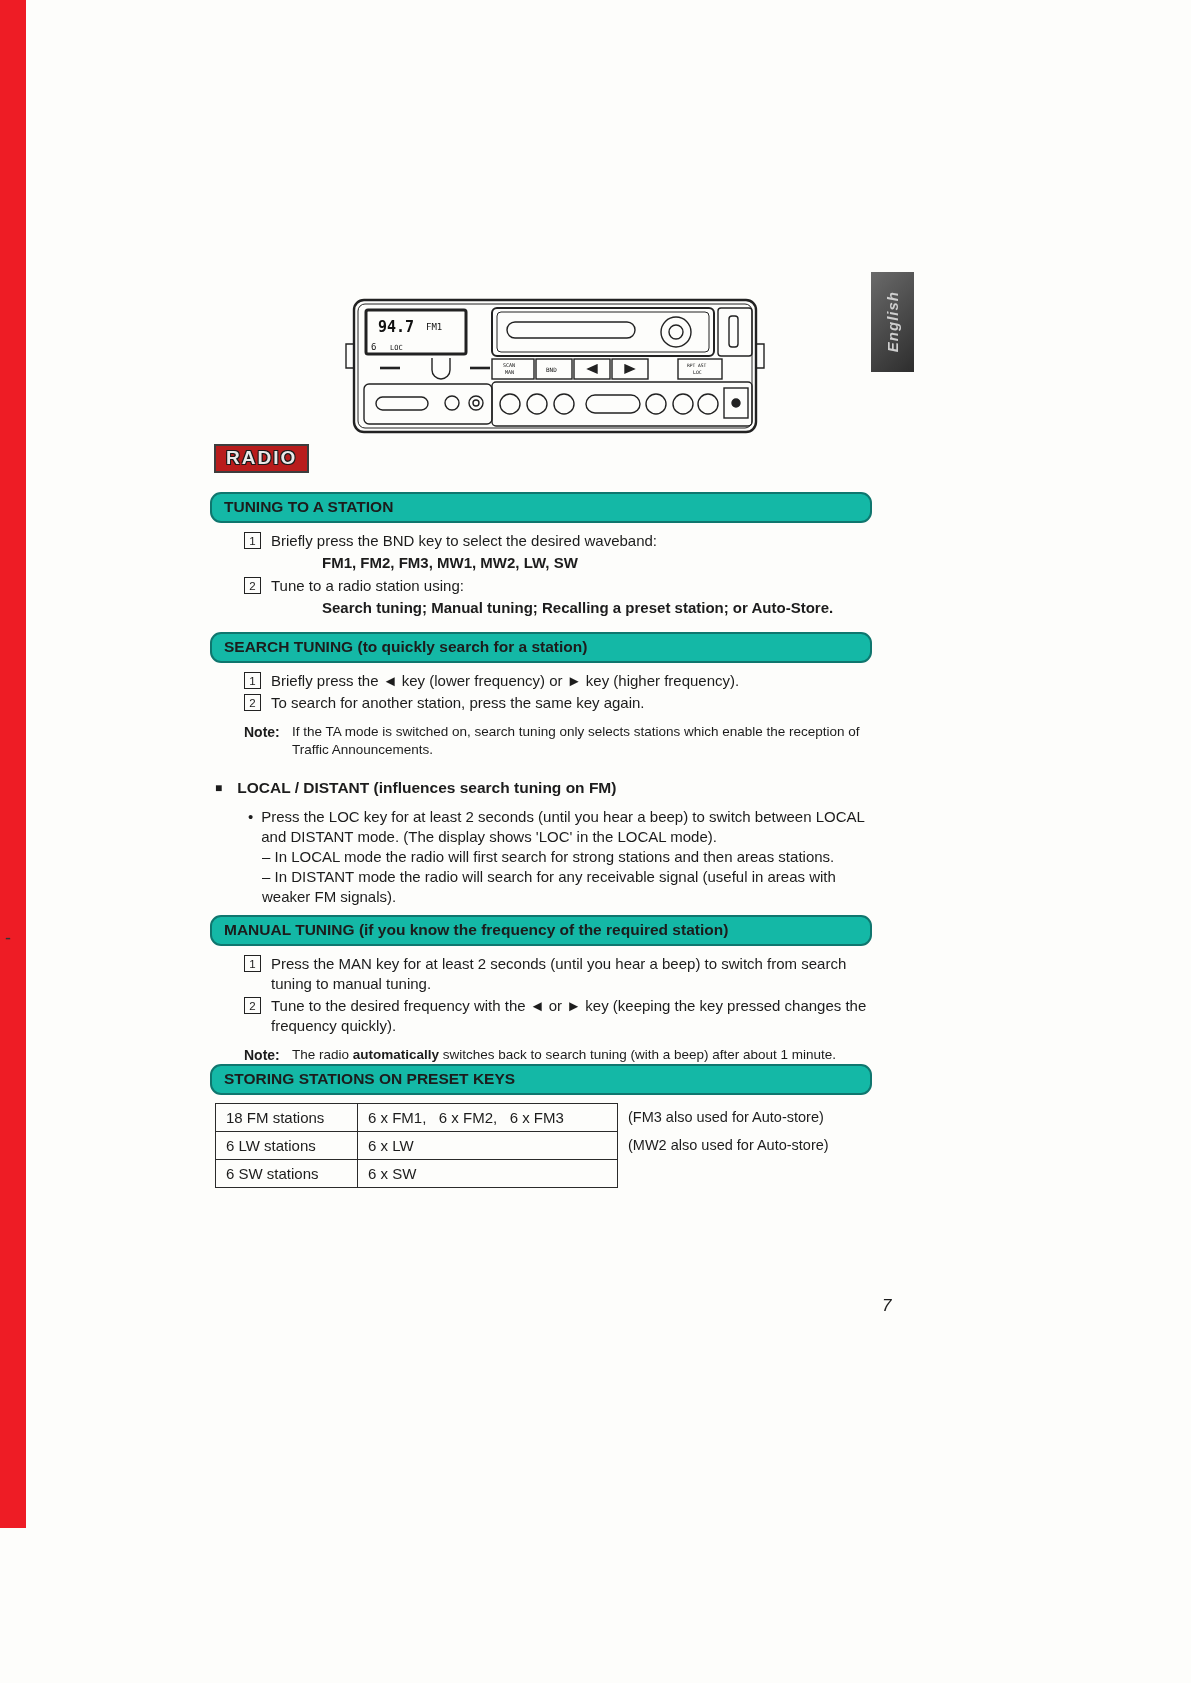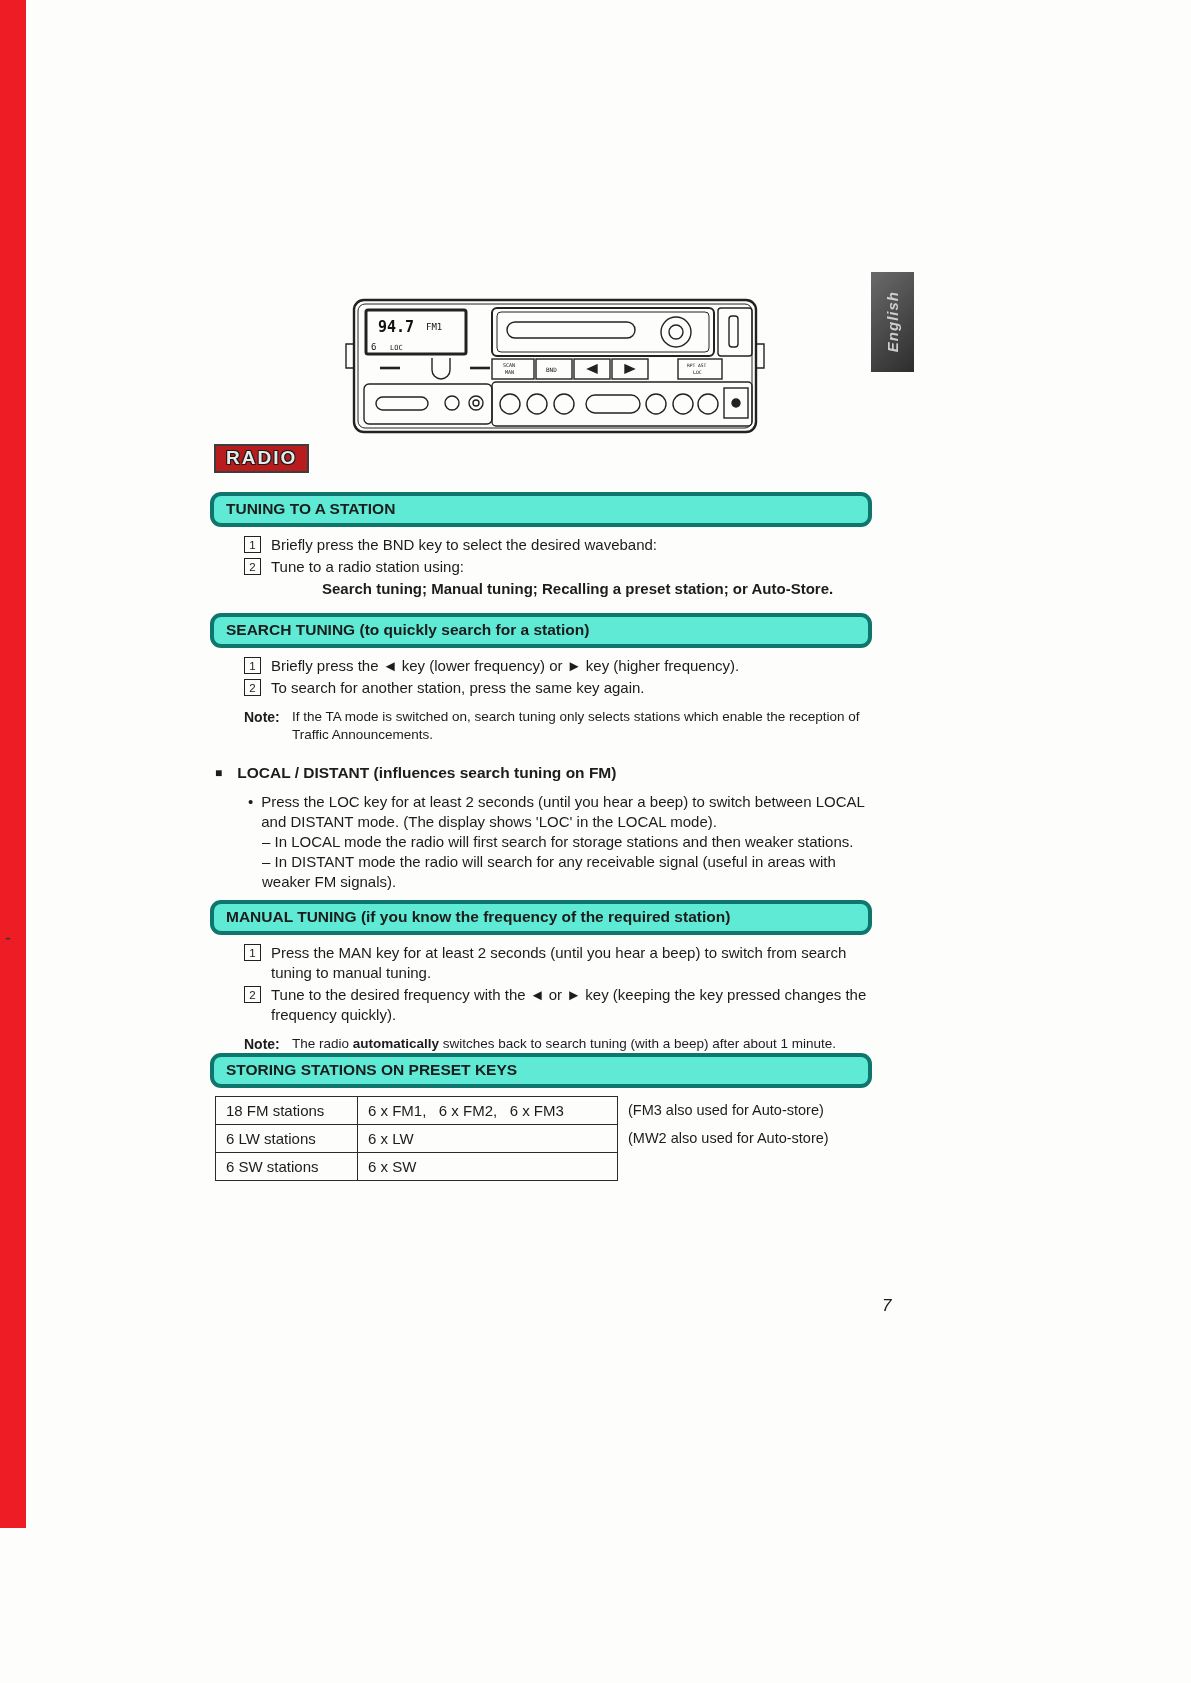--- a/index.html
+++ b/index.html
@@ -33,23 +33,23 @@
     background:#b91c1c; border:2px solid #3d3d3d;
     padding:1px 10px 2px; font-size:19px; font-weight:bold; letter-spacing:2px;
     color:#e8e8e8;
     text-shadow:-1px -1px 0 #1a1a1a, 1px -1px 0 #1a1a1a, -1px 1px 0 #1a1a1a, 1px 1px 0 #1a1a1a;
   }
 
   
   .content { position:absolute; left:210px; top:492px; width:662px; }
 
   .sec-header {
-    border:4px solid #0f766e; border-radius:11px;
+    border:2px solid #0f766e; border-radius:11px;
     padding:4px 12px 5px; font-weight:bold; font-size:15.5px;
-    background:#5eead4; margin-bottom:8px;
+    background:#14b8a6; margin-bottom:8px;
   }
   .mt14 { margin-top:14px; }
   .mt8  { margin-top:8px; }
   .mt16 { }
 
   .steps { padding-left:34px; }
   .step { display:flex; gap:10px; margin-bottom:2px; font-size:15px; line-height:20px; }
   .stepnum {
     flex:0 0 auto; width:17px; height:17px; margin-top:1px;
     border:1.4px solid #222; font-size:11.5px; font-weight:normal;
@@ -166,20 +166,21 @@
   <div class="radio-title">RADIO</div>
 
   <div class="content">
 
     <div class="sec-header">TUNING TO A STATION</div>
     <div class="steps">
       <div class="step">
         <span class="stepnum">1</span>
         <span class="steptext">Briefly press the BND key to select the desired waveband:</span>
       </div>
+      <div class="bold-line">FM1, FM2, FM3, MW1, MW2, LW, SW</div>
       <div class="step">
         <span class="stepnum">2</span>
         <span class="steptext">Tune to a radio station using:</span>
       </div>
       <div class="bold-line">Search tuning; Manual tuning; Recalling a preset station; or Auto-Store.</div>
     </div>
 
     <div class="sec-header mt14">SEARCH TUNING (to quickly search for a station)</div>
     <div class="steps">
       <div class="step">
@@ -197,21 +198,21 @@
     </div>
 
     <div class="subhead">
       <span class="sq">■</span>
       <span>LOCAL / DISTANT (influences search tuning on FM)</span>
     </div>
     <div class="bullet-row">
       <span>•</span>
       <span>Press the LOC key for at least 2 seconds (until you hear a beep) to switch between LOCAL and DISTANT mode. (The display shows 'LOC' in the LOCAL mode).</span>
     </div>
-    <div class="dash-row">– In LOCAL mode the radio will first search for storage stations and then weaker stations.</div>
+    <div class="dash-row">– In LOCAL mode the radio will first search for strong stations and then areas stations.</div>
     <div class="dash-row">– In DISTANT mode the radio will search for any receivable signal (useful in areas with weaker FM signals).</div>
 
     <div class="sec-header mt8">MANUAL TUNING (if you know the frequency of the required station)</div>
     <div class="steps">
       <div class="step">
         <span class="stepnum">1</span>
         <span class="steptext">Press the MAN key for at least 2 seconds (until you hear a beep) to switch from search tuning to manual tuning.</span>
       </div>
       <div class="step">
         <span class="stepnum">2</span>

